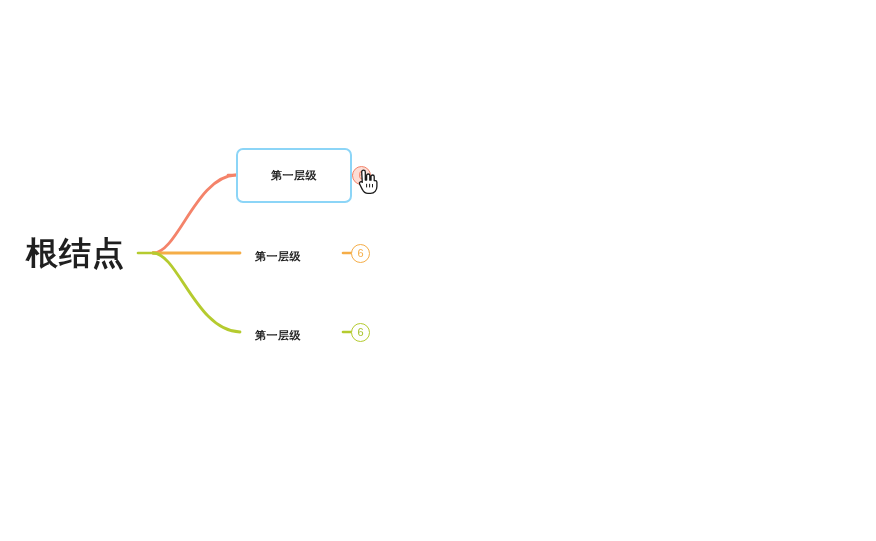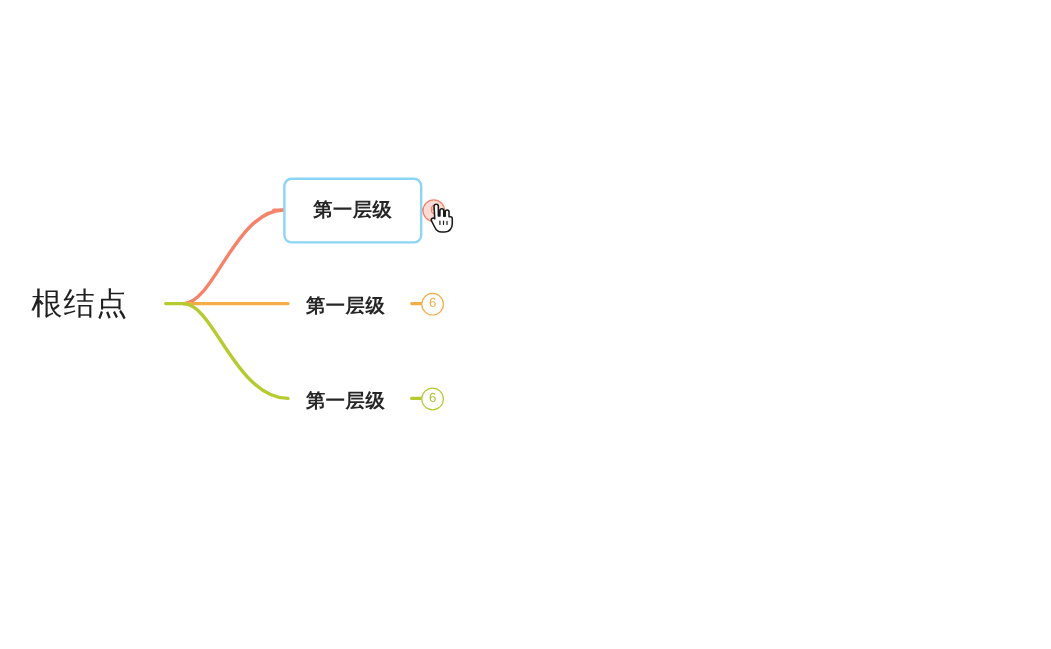--- a/index.html
+++ b/index.html
@@ -31,36 +31,36 @@
     height: 541px;
     pointer-events: none;
   }
   .node {
     position: absolute;
     display: flex;
     align-items: center;
     box-sizing: border-box;
   }
   .node-text {
-    font-size: 16px;
+    font-size: 11px;
     font-weight: 600;
     color: #262626;
     letter-spacing: 0.5px;
     white-space: nowrap;
     line-height: 1;
   }
   
   #root-node {
     left: 26px;
     top: 234px;
     height: 38px;
   }
   #root-node .node-text {
-    font-size: 26px;
-    font-weight: 400;
+    font-size: 32px;
+    font-weight: 700;
     color: #1f1f1f;
     letter-spacing: 1px;
   }
   
   .child-node {
     height: 30px;
     padding: 0 0 0 0;
   }
   #child-node-0 {
     left: 236px;

